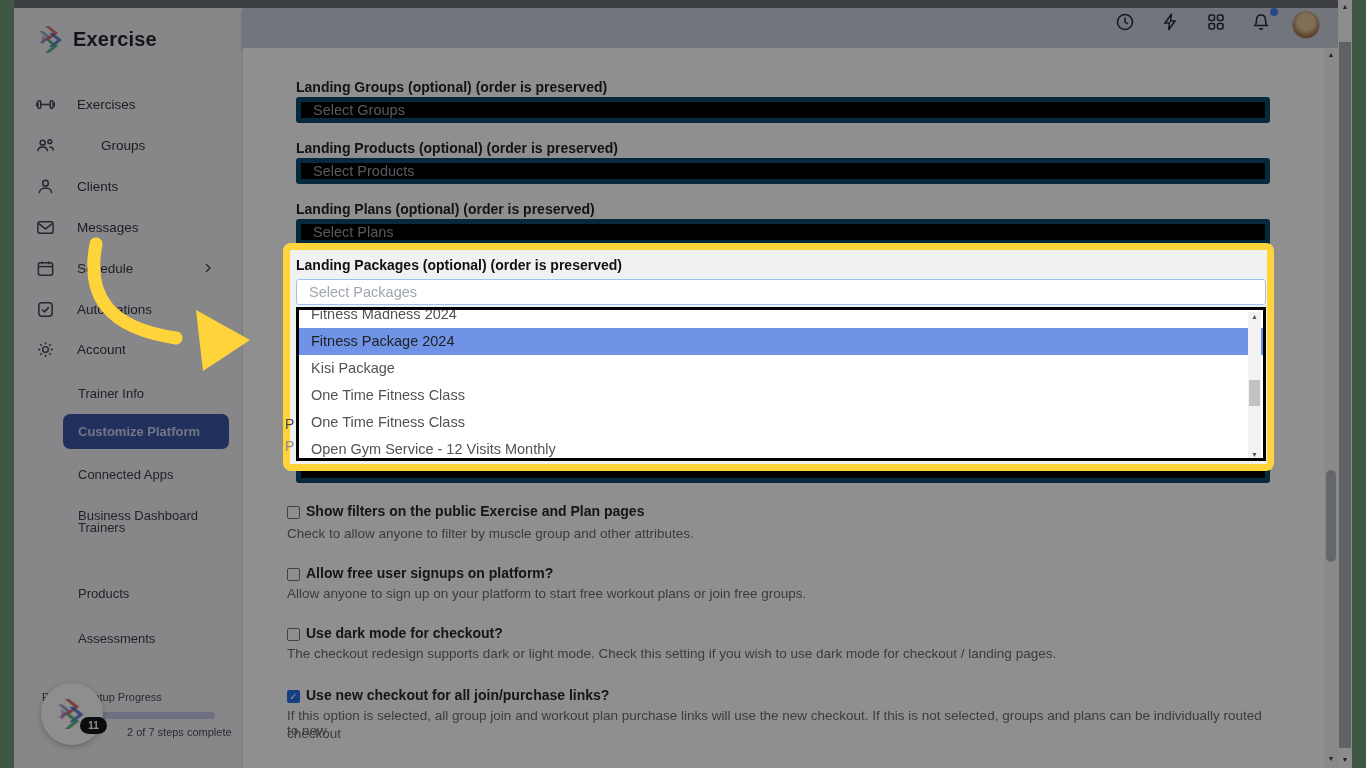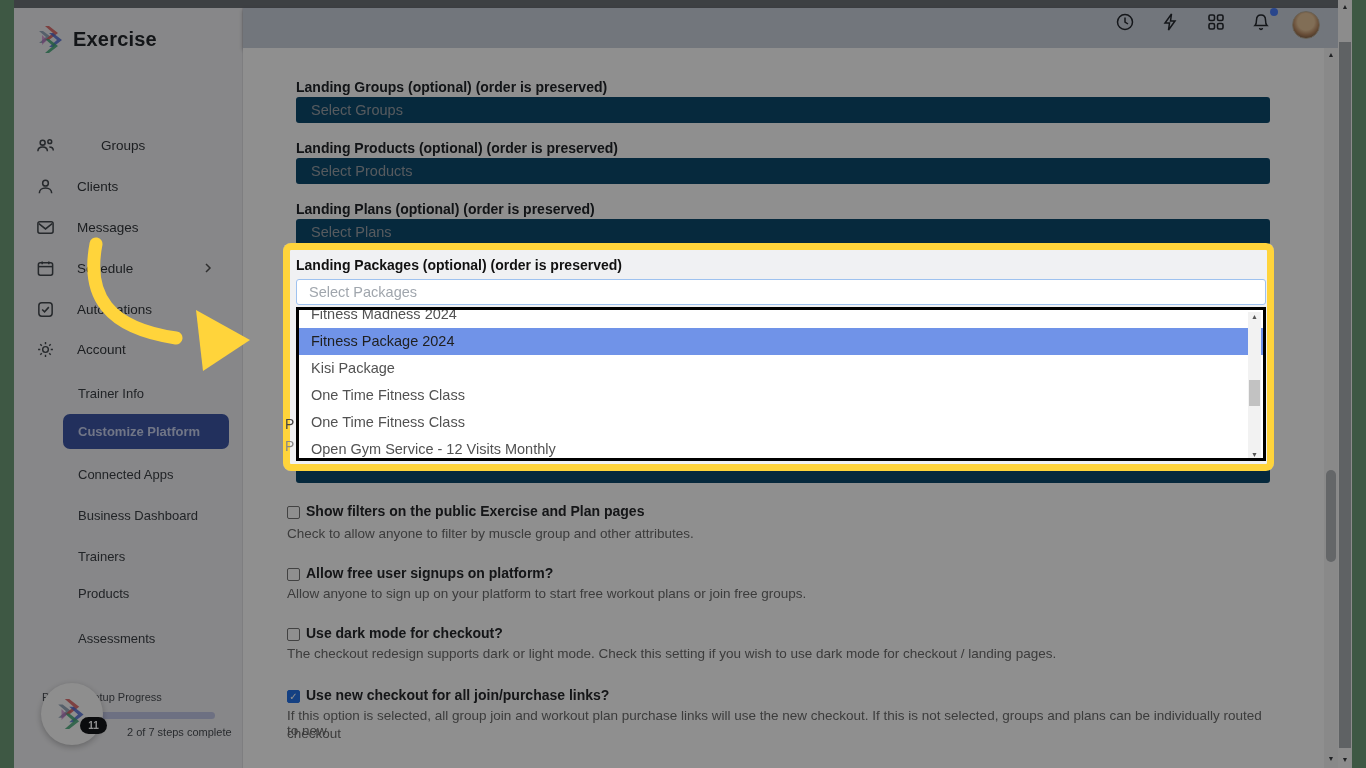--- a/index.html
+++ b/index.html
@@ -36,21 +36,21 @@
   .header { left:243px; top:8px; width:1095px; height:40px; background:#ccd3de; box-shadow:0 2px 4px rgba(30,35,50,.35); }
   .hicon { position:absolute; top:12px; width:20px; height:20px; color:#24282e; }
   .notif-dot { left:1270px; top:8px; width:8px; height:8px; border-radius:50%; background:#4a7dfa; }
   .avatar { left:1292px; top:11px; width:28px; height:28px; border-radius:50%; background:radial-gradient(circle at 50% 38%, #e7c49a 0 40%, #b98a63 62%, #4a382a 100%); border:1px solid #b9ad98; }
 
   
   .content { left:243px; top:48px; width:1081px; height:720px; background:#ffffff; }
   .hint { left:296px; top:49px; font-size:12.5px; color:#98a0a8; }
   .hint .lnk { color:#5b8def; }
   .f-label { position:absolute; left:296px; font-size:14px; font-weight:bold; color:#212529; }
-  .f-input { position:absolute; left:296px; width:974px; height:26px; background:#0c4a6e; border:3px solid #0c4a6e; border-radius:3px; font-size:14.5px; color:#9aa1a8; display:flex; align-items:center; padding-left:12px; }
+  .f-input { position:absolute; left:296px; width:974px; height:26px; background:#000000; border:5px solid #0c4a6e; border-radius:3px; font-size:14.5px; color:#9aa1a8; display:flex; align-items:center; padding-left:12px; }
   .cb-box { position:absolute; left:287px; width:13px; height:13px; background:#fff; border:1.5px solid #767676; border-radius:2px; }
   .cb-box.checked { background:#2573e8; border-color:#2573e8; color:#fff; font-size:10px; line-height:11px; text-align:center; }
   .cb-label { position:absolute; left:306px; font-size:14px; font-weight:bold; color:#26282b; }
   .cb-desc { position:absolute; left:287px; width:975px; font-size:13.5px; color:#6b6b6b; }
 
   
   .sb-inner { left:1324px; top:48px; width:14px; height:720px; background:#f4f4f5; }
   .sb-inner-thumb { left:1326px; top:470px; width:10px; height:92px; background:#b2b6ba; border-radius:5px; }
   .sb-outer { left:1338px; top:0; width:14px; height:768px; background:#fafafa; }
   .sb-outer-thumb { left:1339px; top:42px; width:12px; height:706px; background:#aaafb3; }
@@ -91,20 +91,30 @@
         <path d="M1 6 L8 12 L1 18 L5 18 L13 12 L5 6 Z" fill="#8fa3b8"></path>
         <path d="M7 1 L15 8 L7 15 L11 15 L20 8 L11 1 Z" fill="#d84b4b" opacity="0.85"></path>
         <path d="M11 8 L19 15 L11 22 L15 22 L24 15 L15 8 Z" fill="#3f5fd0" opacity="0.85"></path>
         <path d="M7 14 L15 21 L7 28 L11 28 L20 21 L11 14 Z" fill="#2fa06a" opacity="0.85"></path>
         <path d="M4 10 L9 15 L4 20 Z" fill="#c05ac0" opacity="0.6"></path>
       </g>
     </svg>
     <span class="logo-text">Exercise</span>
   </div>
 
+  <div class="abs nav-row" style="top:93px;">
+    <svg class="ic" viewBox="0 0 20 20" fill="none" stroke="currentColor" stroke-width="1.6">
+        <rect x="2" y="6" width="3" height="8" rx="1"></rect>
+        <rect x="15" y="6" width="3" height="8" rx="1"></rect>
+        <line x1="5" y1="10" x2="15" y2="10"></line>
+        <line x1="0.8" y1="8" x2="0.8" y2="12"></line>
+        <line x1="19.2" y1="8" x2="19.2" y2="12"></line>
+      </svg>
+    <span class="nav-label">Exercises</span>
+  </div>
   <div class="abs nav-row" style="top:134px;gap:24px;">
     <svg class="ic" viewBox="0 0 20 20" fill="none" stroke="currentColor" stroke-width="1.6">
         <circle cx="7" cy="7" r="2.6"></circle>
         <path d="M2 16c0-2.8 2.2-4.5 5-4.5s5 1.7 5 4.5"></path>
         <circle cx="14.5" cy="6" r="2"></circle>
         <path d="M14 11.5c2.4 0 4.2 1.5 4.2 3.8"></path>
       </svg>
     <span class="nav-label">Groups</span>
   </div>
   <div class="abs nav-row" style="top:175px;">
@@ -150,21 +160,21 @@
         <path d="M1 3 L5 7 L9 3"></path>
       </svg>
   </div>
 
   <div class="abs" style="left:78px; top:384px;"><span class="sub-label">Trainer Info</span></div>
   <div class="abs active-pill">
       <span class="sub-label">Customize Platform</span>
     </div>
   <div class="abs" style="left:78px; top:465px;"><span class="sub-label">Connected Apps</span></div>
   <div class="abs" style="left:78px; top:506px;"><span class="sub-label">Business Dashboard</span></div>
-  <div class="abs" style="left:78px; top:547px;text-align:center;"><span class="sub-label">Trainers</span></div>
+  <div class="abs" style="left:78px; top:518px;text-align:center;"><span class="sub-label">Trainers</span></div>
   <div class="abs" style="left:78px; top:584px;"><span class="sub-label">Products</span></div>
   <div class="abs" style="left:78px; top:629px;"><span class="sub-label">Assessments</span></div>
 
   <div class="abs prog-title">Platform Setup Progress</div>
   <div class="abs prog-track">
       <div class="prog-fill" style="width:28%;"></div>
     </div>
   <div class="abs prog-status">2 of 7 steps complete</div>
   <div class="abs helper-circle">
     <svg width="30" height="32" viewBox="0 0 27 29">

